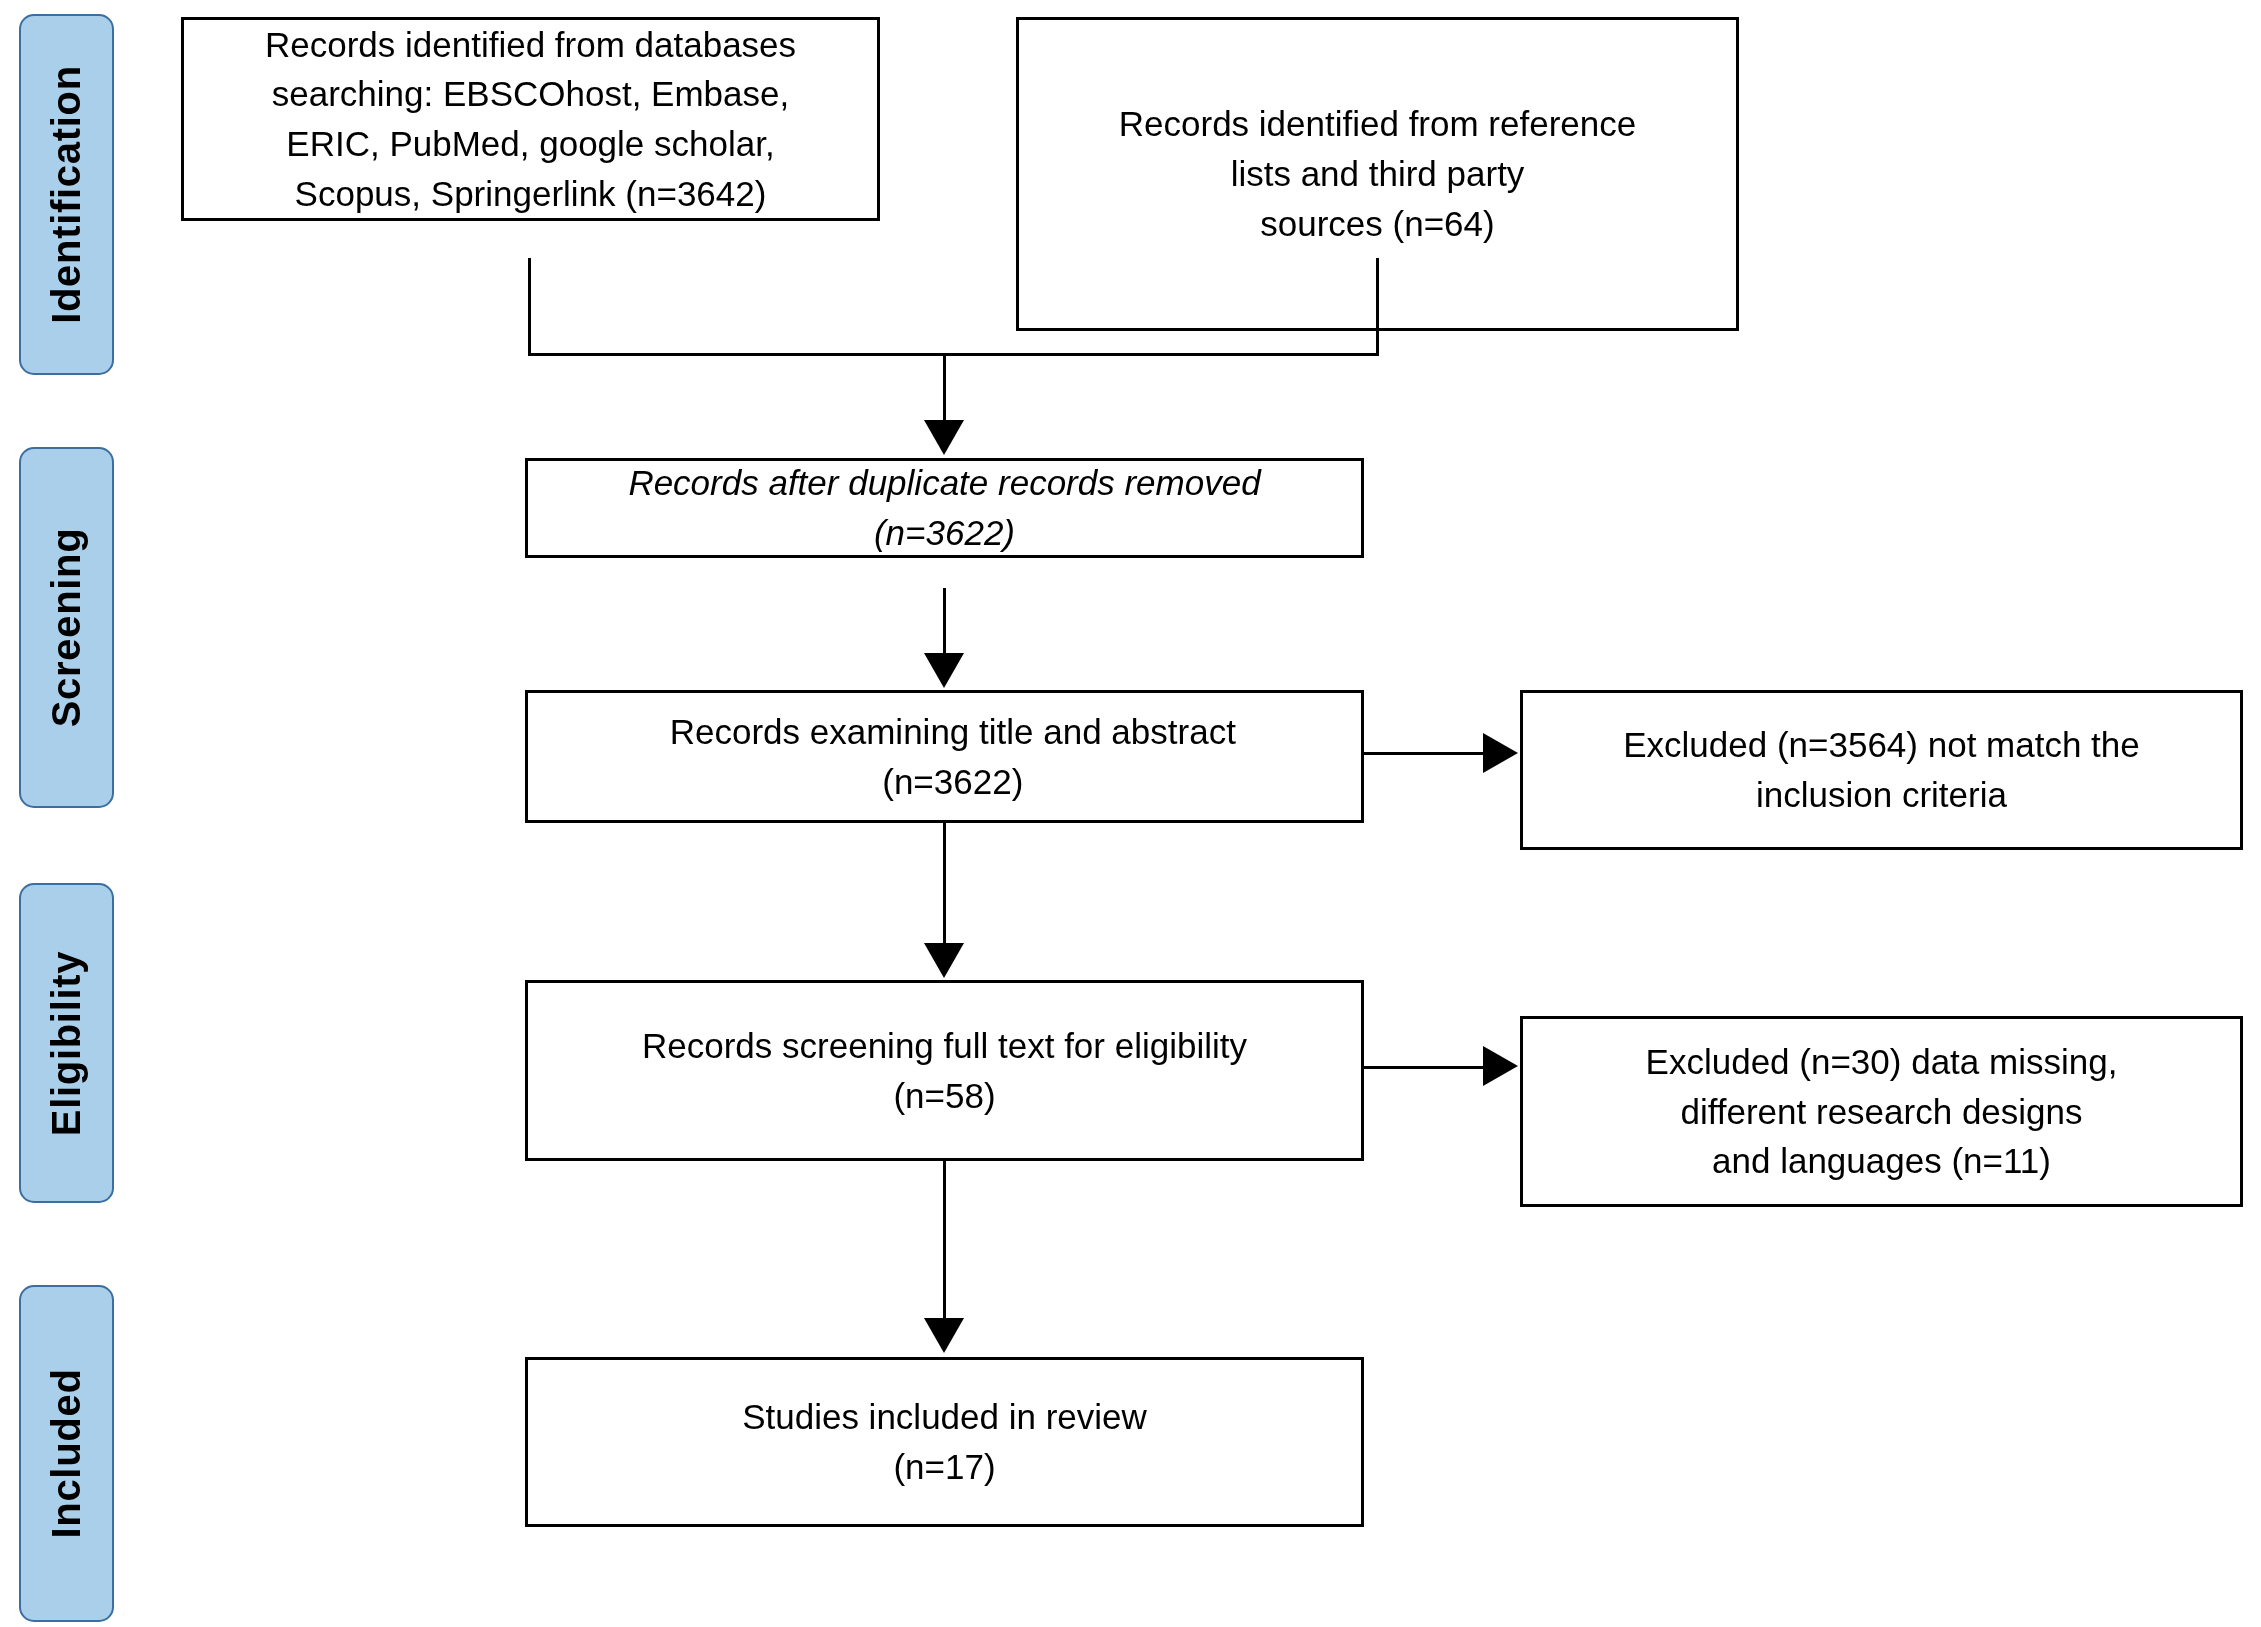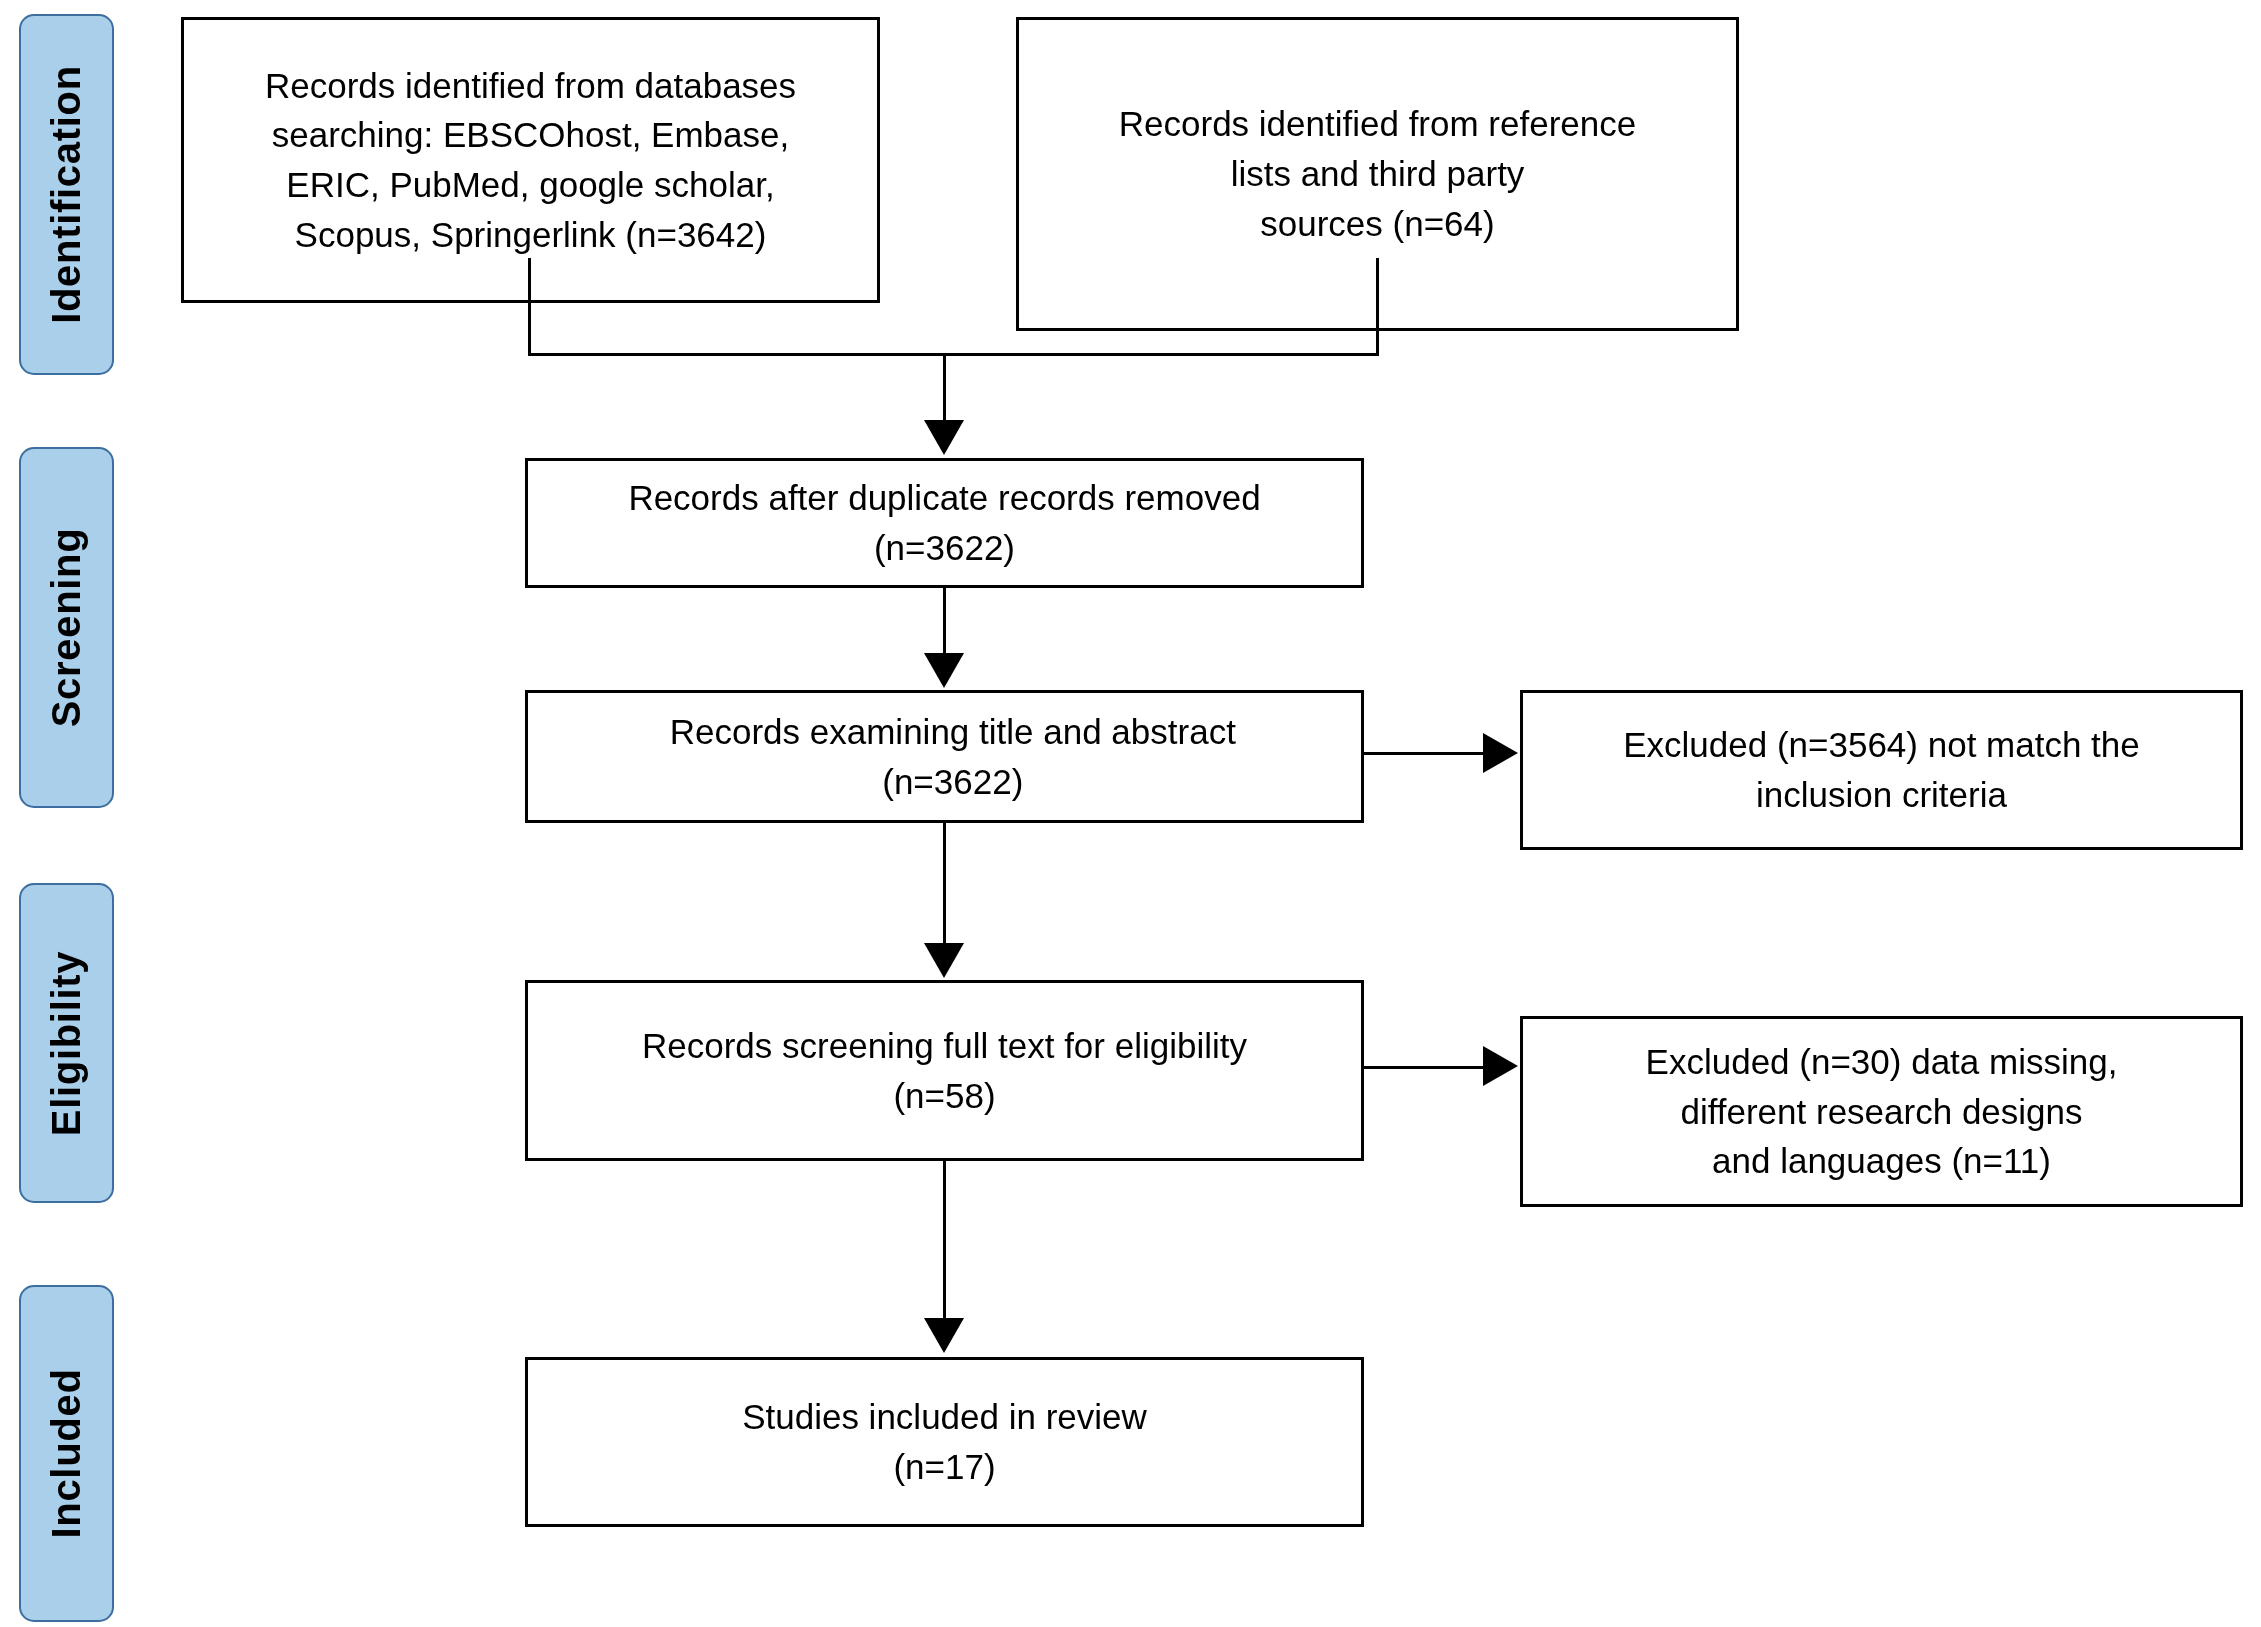--- a/index.html
+++ b/index.html
@@ -78,39 +78,39 @@
   <div class="stage" style="top:447px; height:361px;">
     <span class="stage-label">Screening</span>
   </div>
   <div class="stage" style="top:883px; height:320px;">
     <span class="stage-label">Eligibility</span>
   </div>
   <div class="stage" style="top:1285px; height:337px;">
     <span class="stage-label">Included</span>
   </div>
 
-  <div class="box" style="left:181px; top:17px; width:699px; height:286px;">
+  <div class="box" style="left:181px; top:17px; width:699px; height:204px;">
     <span class="box-text">Records identified from databases
 searching: EBSCOhost, Embase,
 ERIC, PubMed, google scholar,
 Scopus, Springerlink (n=3642)</span>
   </div>
   <div class="box" style="left:1016px; top:17px; width:723px; height:314px;">
     <span class="box-text">Records identified from reference
 lists and third party
 sources (n=64)</span>
   </div>
 
   <div class="vline" style="left:528px; top:258px; height:97px;"></div>
   <div class="vline" style="left:1376px; top:258px; height:97px;"></div>
   <div class="hline" style="left:528px; top:353px; width:851px;"></div>
   <div class="vline" style="left:943px; top:353px; height:70px;"></div>
   <div class="tri-down" style="left:924px; top:420px;"></div>
 
-  <div class="box" style="left:525px; top:458px; width:839px; height:130px;">
+  <div class="box" style="left:525px; top:458px; width:839px; height:100px;font-style:italic;">
     <span class="box-text">Records after duplicate records removed
 (n=3622)</span>
   </div>
 
   <div class="vline" style="left:943px; top:588px; height:68px;"></div>
   <div class="tri-down" style="left:924px; top:653px;"></div>
 
   <div class="box" style="left:525px; top:690px; width:839px; height:133px;padding-left:33px;">
     <span class="box-text">Records examining title and abstract
 (n=3622)</span>

